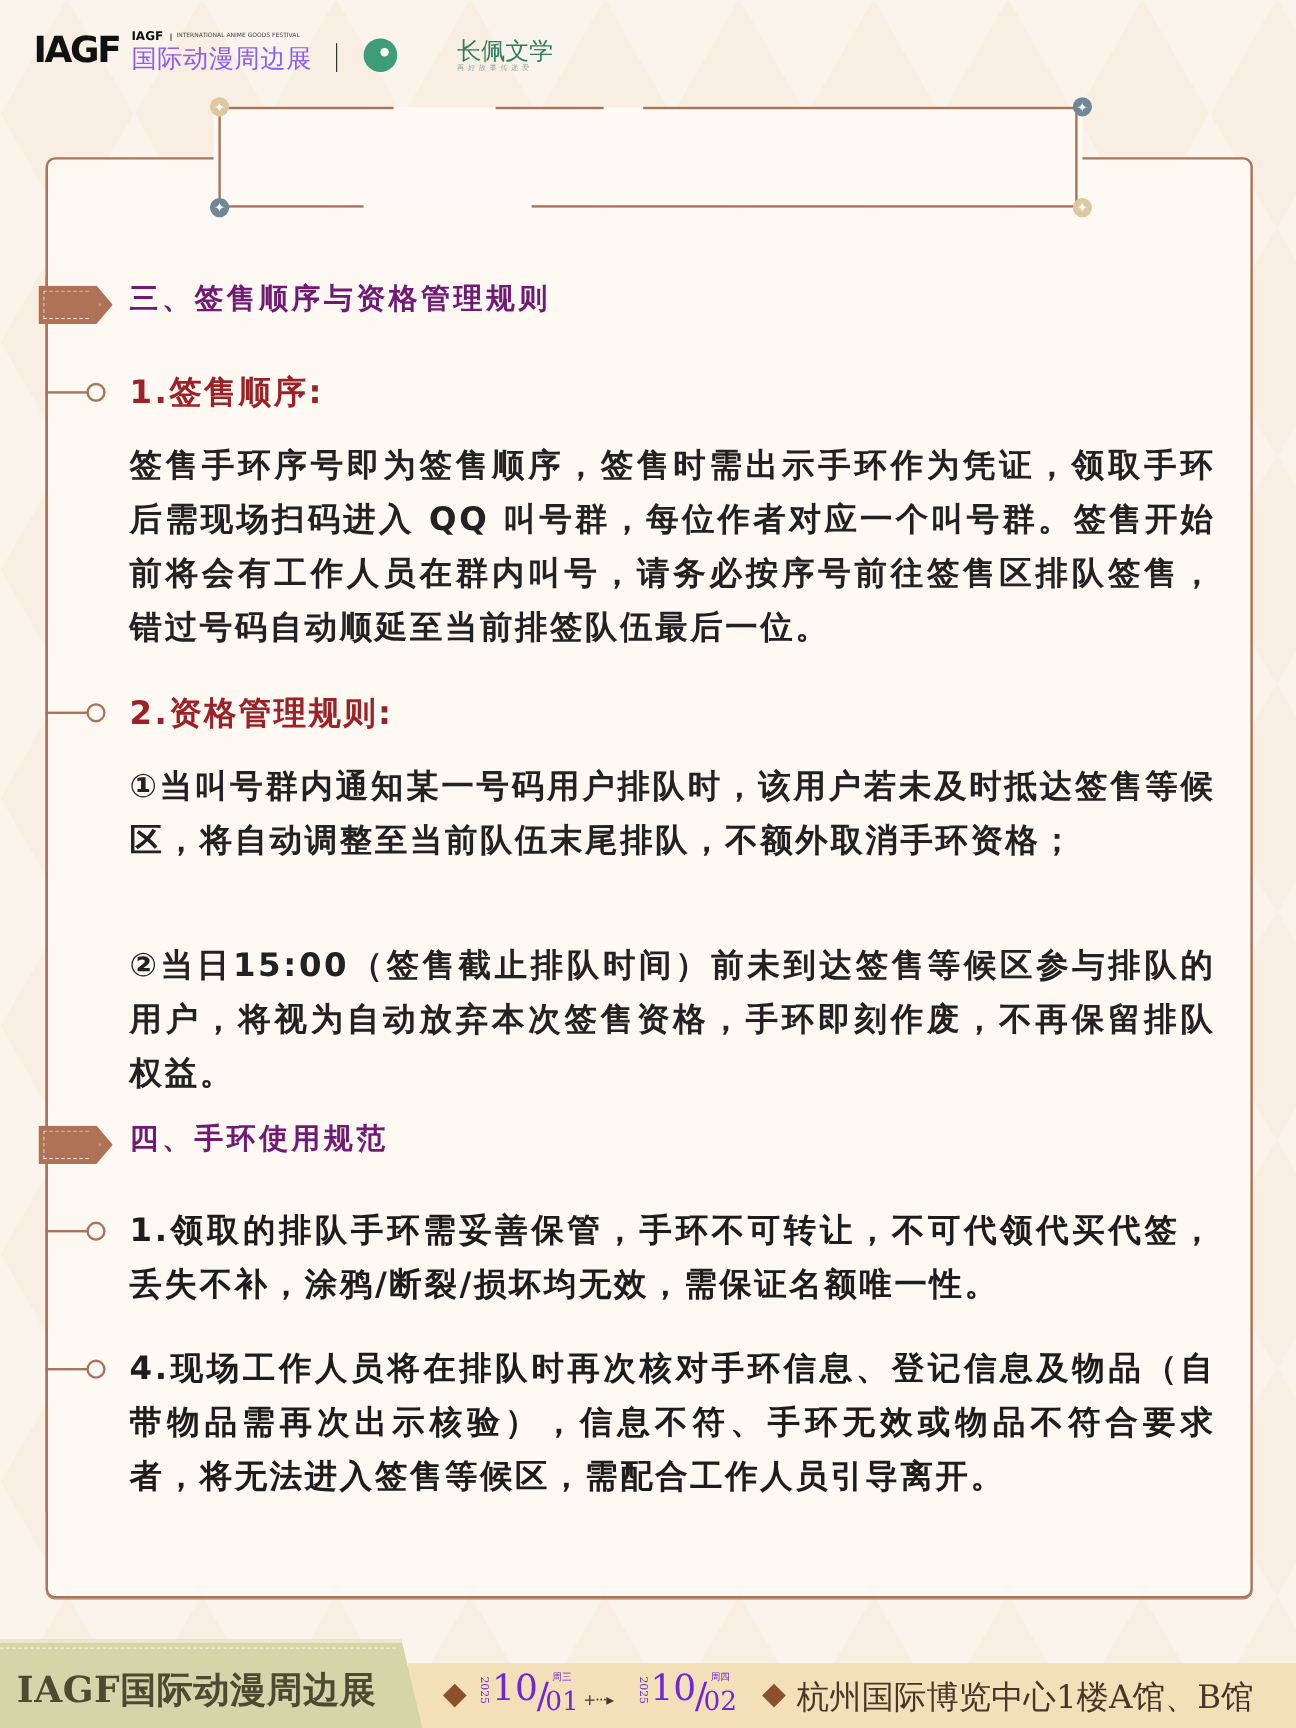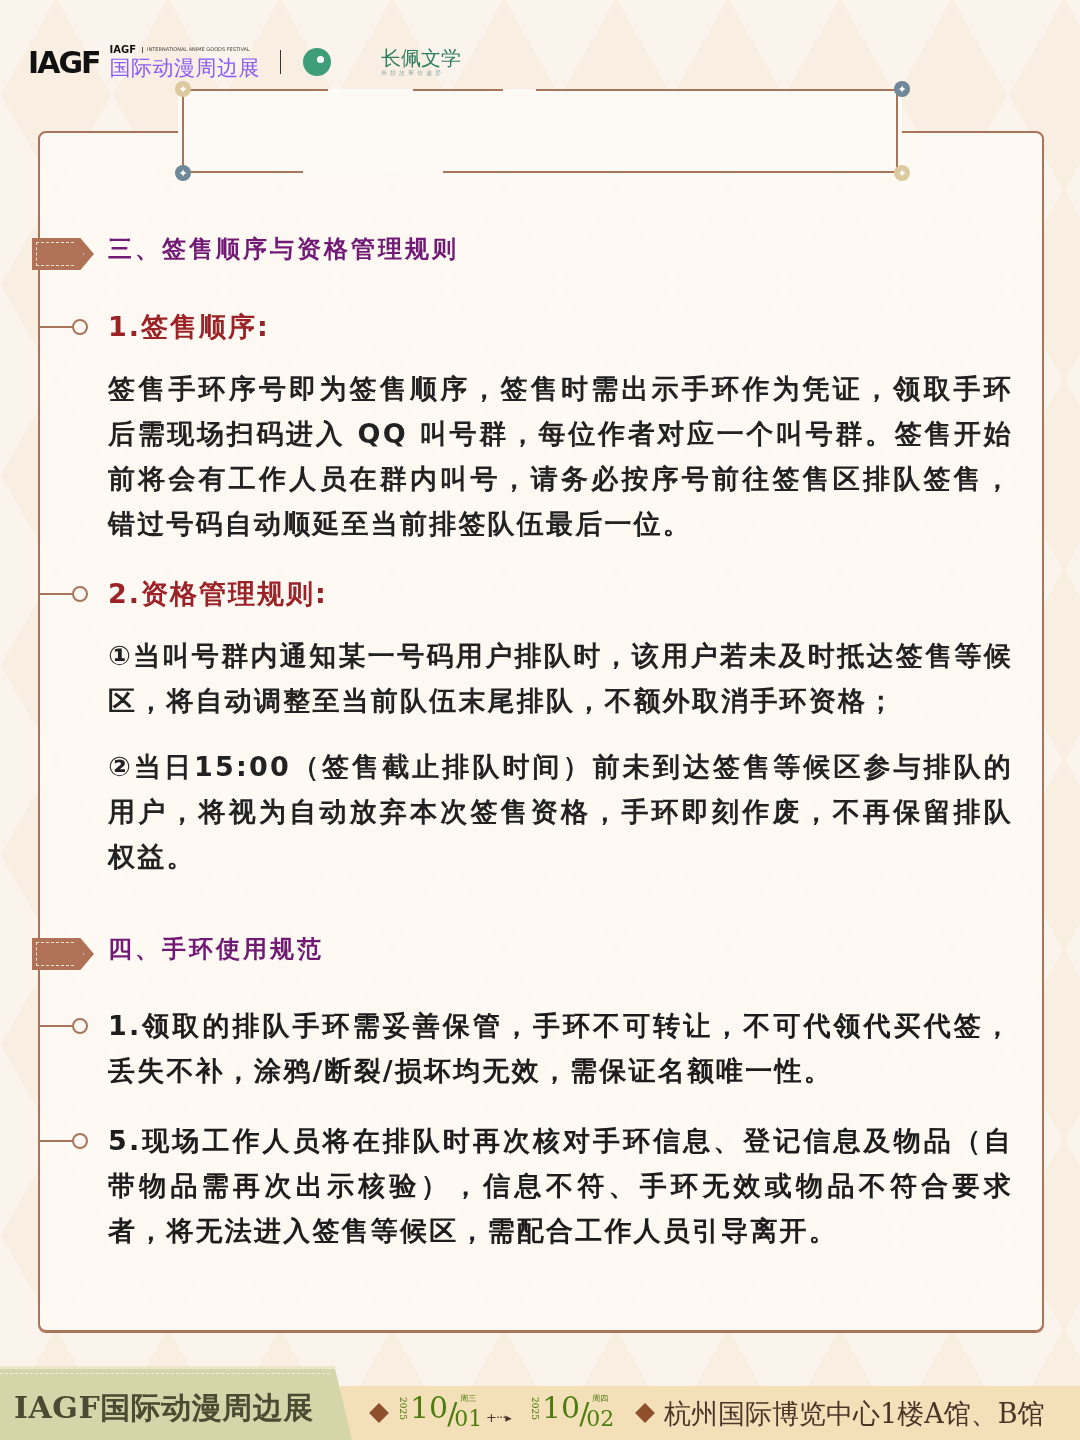--- a/index.html
+++ b/index.html
@@ -8,21 +8,21 @@
     position: relative;
     font-family: "DejaVu Sans", "Liberation Sans", sans-serif;
     background-color: #f8eee2;
     background-image:
       linear-gradient(60deg, rgba(255,255,255,0.35) 25%, transparent 25%, transparent 75%, rgba(255,255,255,0.35) 75%),
       linear-gradient(120deg, rgba(255,255,255,0.35) 25%, transparent 25%, transparent 75%, rgba(255,255,255,0.35) 75%);
     background-size: 112px 190px;
     color: #2a2220;
   }
   
-  .logo-bar { position: absolute; left: 28px; top: 16px; height: 44px; display: flex; align-items: center; margin-top: 24px; }
+  .logo-bar { position: absolute; left: 28px; top: 16px; height: 44px; display: flex; align-items: flex-end; }
   .iagf-mark { font-family: "DejaVu Sans", sans-serif; font-weight: 900; font-size: 30px; letter-spacing: -2px; color: #111; position: relative; }
   .iagf-text { margin-left: 10px; display: flex; flex-direction: column; line-height: 1; }
   .iagf-small { font-size: 10px; font-weight: 900; color: #111; display:flex; align-items:center; gap:6px; }
   .iagf-small em { font-style: normal; font-size: 5px; font-weight: 400; color:#444; border-left:1px solid #555; padding-left:4px; line-height:1.1;}
   .iagf-cn { font-size: 21px; font-weight: 400; color: #8b5cf6; margin-top: 3px; letter-spacing: 0.5px; }
   .divider-v { width: 1px; height: 24px; background: #333; margin: 0 22px 0 20px; }
   .cp-logo { display: flex; align-items: center; gap: 44px; }
   .cp-icon { width: 28px; height: 28px; border-radius: 50%; background: #3f9e7a; position: relative; }
   .cp-icon::after { content: ""; position: absolute; left: 14px; top: 8px; width: 7px; height: 7px; border-radius: 50%; background: #fff; }
   .cp-text { margin-left: 6px; display: flex; flex-direction: column; line-height: 1; }
@@ -95,21 +95,21 @@
   .footer-brand {
     position: absolute; left: 14px; top: 1388px;
     font-family: "DejaVu Serif", "Liberation Serif", serif; font-weight: bold;
     font-size: 30px; color: #4b4a32; letter-spacing: 0.5px;
   }
   .footer-right {
     position: absolute; left: 340px; top: 1386px; width: 740px; height: 54px;
     background: #f3e0b8;
   }
   .diamond { position: absolute; width: 14px; height: 14px; background: #8e4f2d; transform: rotate(45deg); }
-  .date-group { position: absolute; top: 1393px; display: flex; align-items: flex-start; font-family: "DejaVu Serif", "Liberation Serif", serif; color: #4d7c0f; }
+  .date-group { position: absolute; top: 1393px; display: flex; align-items: flex-start; font-family: "DejaVu Serif", "Liberation Serif", serif; color: #6d28d9; }
   .date-year { font-size: 9px; writing-mode: vertical-rl; margin-top: 4px; margin-right: 2px; }
   .date-month { font-size: 30px; line-height: 30px; }
   .date-slash { font-size: 30px; line-height: 34px; margin: 4px -3px 0 -1px; font-weight: 300; }
   .date-day-wrap { display: flex; flex-direction: column; align-items: center; margin-top: 2px; }
   .date-weekday { font-size: 8px; line-height: 8px; font-family: Liberation Mono, monospace; }
   .date-day { font-size: 22px; line-height: 32px; }
   .date-arrow { position: absolute; left: 486px; top: 1410px; font-size: 13px; color: #4a3528; letter-spacing: -1px; }
   .venue { position: absolute; left: 664px; top: 1396px; font-family: "DejaVu Serif", "Liberation Serif", serif; font-size: 27px; color: #4a3528; }
 </style>
 </head>
@@ -157,32 +157,32 @@
 
 <div class="bullet-line" style="top:326px;"></div>
 <div class="bullet-circle" style="top:319px;"></div>
 <div class="sub-title" style="top:309px;">1.签售顺序:</div>
 <div class="para" style="top:366px;">签售手环序号即为签售顺序，签售时需出示手环作为凭证，领取手环后需现场扫码进入 QQ 叫号群，每位作者对应一个叫号群。签售开始前将会有工作人员在群内叫号，请务必按序号前往签售区排队签售，错过号码自动顺延至当前排签队伍最后一位。</div>
 
 <div class="bullet-line" style="top:593px;"></div>
 <div class="bullet-circle" style="top:586px;"></div>
 <div class="sub-title" style="top:576px;">2.资格管理规则:</div>
 <div class="para" style="top:633px;">①当叫号群内通知某一号码用户排队时，该用户若未及时抵达签售等候区，将自动调整至当前队伍末尾排队，不额外取消手环资格；</div>
-<div class="para" style="top:744px;">②当日15:00（签售截止排队时间）前未到达签售等候区参与排队的用户，将视为自动放弃本次签售资格，手环即刻作废，不再保留排队权益。</div>
+<div class="para" style="top:782px;">②当日15:00（签售截止排队时间）前未到达签售等候区参与排队的用户，将视为自动放弃本次签售资格，手环即刻作废，不再保留排队权益。</div>
 
 <div class="section-tag" style="top:938px;"></div>
 <div class="section-title" style="top:933px;">四、手环使用规范</div>
 
 <div class="bullet-line" style="top:1025px;"></div>
 <div class="bullet-circle" style="top:1018px;"></div>
 <div class="para dark" style="top:1003px;">1.领取的排队手环需妥善保管，手环不可转让，不可代领代买代签，丢失不补，涂鸦/断裂/损坏均无效，需保证名额唯一性。</div>
 
 <div class="bullet-line" style="top:1140px;"></div>
 <div class="bullet-circle" style="top:1133px;"></div>
-<div class="para dark" style="top:1118px;">5.现场工作人员将在排队时再次核对手环信息、登记信息及物品（自带物品需再次出示核验），信息不符、手环无效或物品不符合要求者，将无法进入签售等候区，需配合工作人员引导离开。</div>
+<div class="para dark" style="top:1118px;">4.现场工作人员将在排队时再次核对手环信息、登记信息及物品（自带物品需再次出示核验），信息不符、手环无效或物品不符合要求者，将无法进入签售等候区，需配合工作人员引导离开。</div>
 
 <div class="footer-right"></div>
 <div class="footer-left"></div>
 <div class="footer-brand">IAGF国际动漫周边展</div>
 
 <div class="diamond" style="left:372px;top:1406px;"></div>
 <div class="date-group" style="left:398px;">
   <span class="date-year">2025</span>
   <span class="date-month">10</span>
   <span class="date-slash">/</span>

